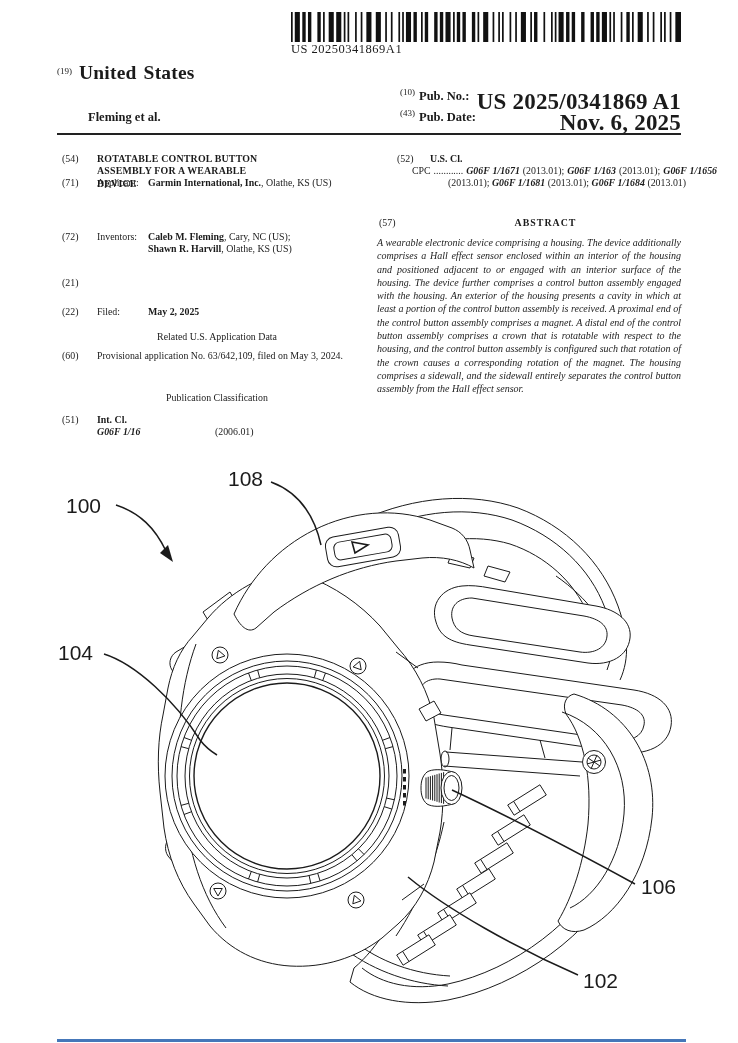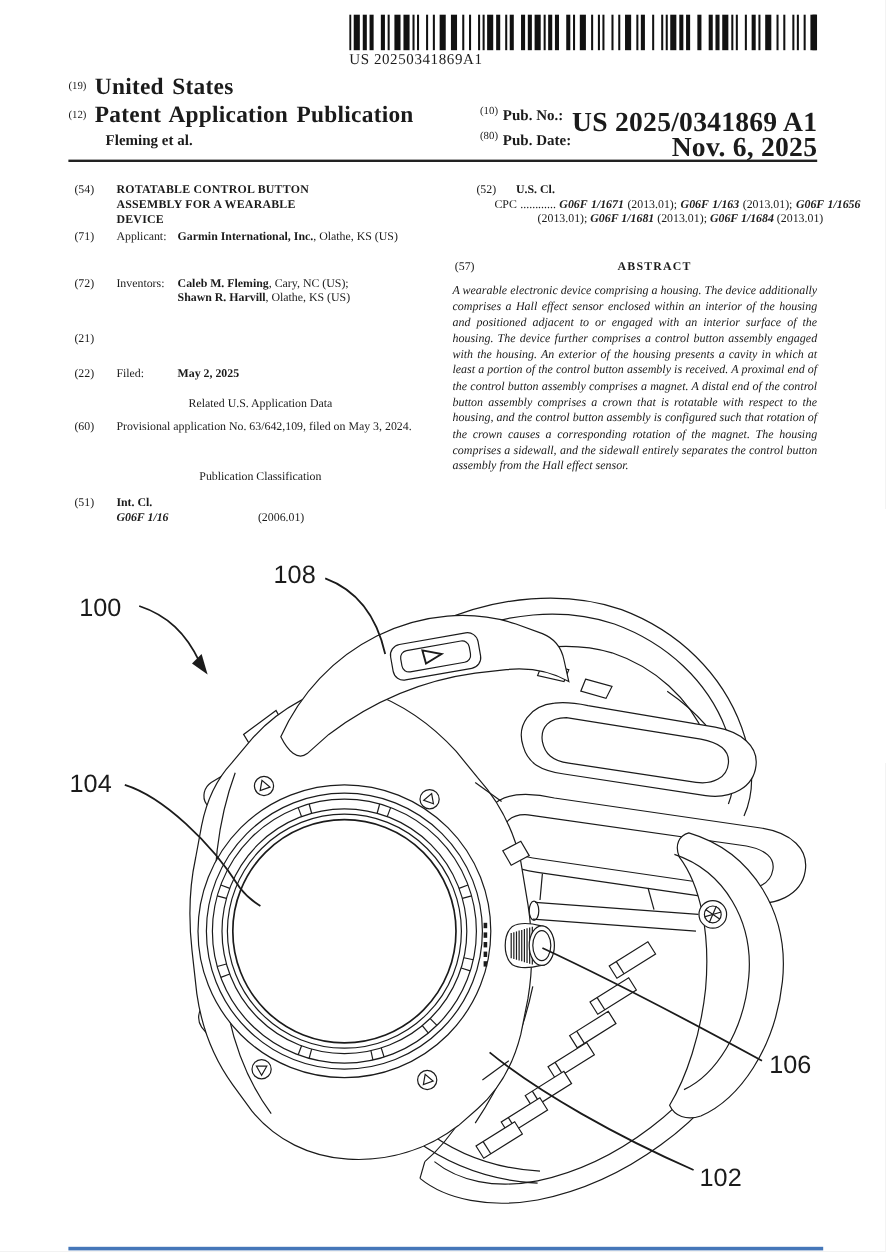--- a/index.html
+++ b/index.html
@@ -106,45 +106,41 @@
       <rect x="378.70" y="0" width="1.70" height="30" fill="#111"></rect>
       <rect x="384.35" y="0" width="5.09" height="30" fill="#111"></rect>
       <rect x="386" y="0" width="4" height="30" fill="#111"></rect>
     </svg>
   <div class="abs bc-text">US 20250341869A1</div>
 
   <div class="abs hrow" style="top:62px">
     <span class="code-sm">(19)</span>
     <span class="h-big">United States</span>
   </div>
-  <div class="abs hrow" style="top:86px">
-    <span class="code-sm">(12)</span>
-    <span class="h-big">Patent Application Publication</span>
-  </div>
   <div class="abs h-name">Fleming et al.</div>
   <div class="abs h-right" style="top:89px">
     <span class="code-sm">(10)</span>&nbsp;
     <span class="lbl">Pub. No.:</span>
     <span class="val">US 2025/0341869 A1</span>
   </div>
   <div class="abs h-right" style="top:110px">
-    <span class="code-sm">(80)</span>&nbsp;
+    <span class="code-sm">(43)</span>&nbsp;
     <span class="lbl">Pub. Date:</span>
     <span class="val">Nov. 6, 2025</span>
   </div>
   <div class="abs rule"></div>
 
   <div class="abs bib" style="left:57px;top:0;width:292px">
 
     <div class="abs item" style="left:5px;top:153px;width:235px">
       <span class="code">(54)</span>
       <div class="b" style="width:190px;letter-spacing:.2px">ROTATABLE CONTROL BUTTON ASSEMBLY FOR A WEARABLE DEVICE</div>
     </div>
 
-    <div class="abs item" style="left:5px;top:192px;width:290px">
+    <div class="abs item" style="left:5px;top:177px;width:290px">
       <span class="code">(71)</span>
       <div class="kv" style="flex:1">
         <span class="k">Applicant:</span>
         <div style="width:200px"><span class="b">Garmin International, Inc.</span><span>, Olathe, KS (US)</span></div>
       </div>
     </div>
 
     <div class="abs item" style="left:5px;top:231px;width:290px">
       <span class="code">(72)</span>
       <div class="kv" style="flex:1">

